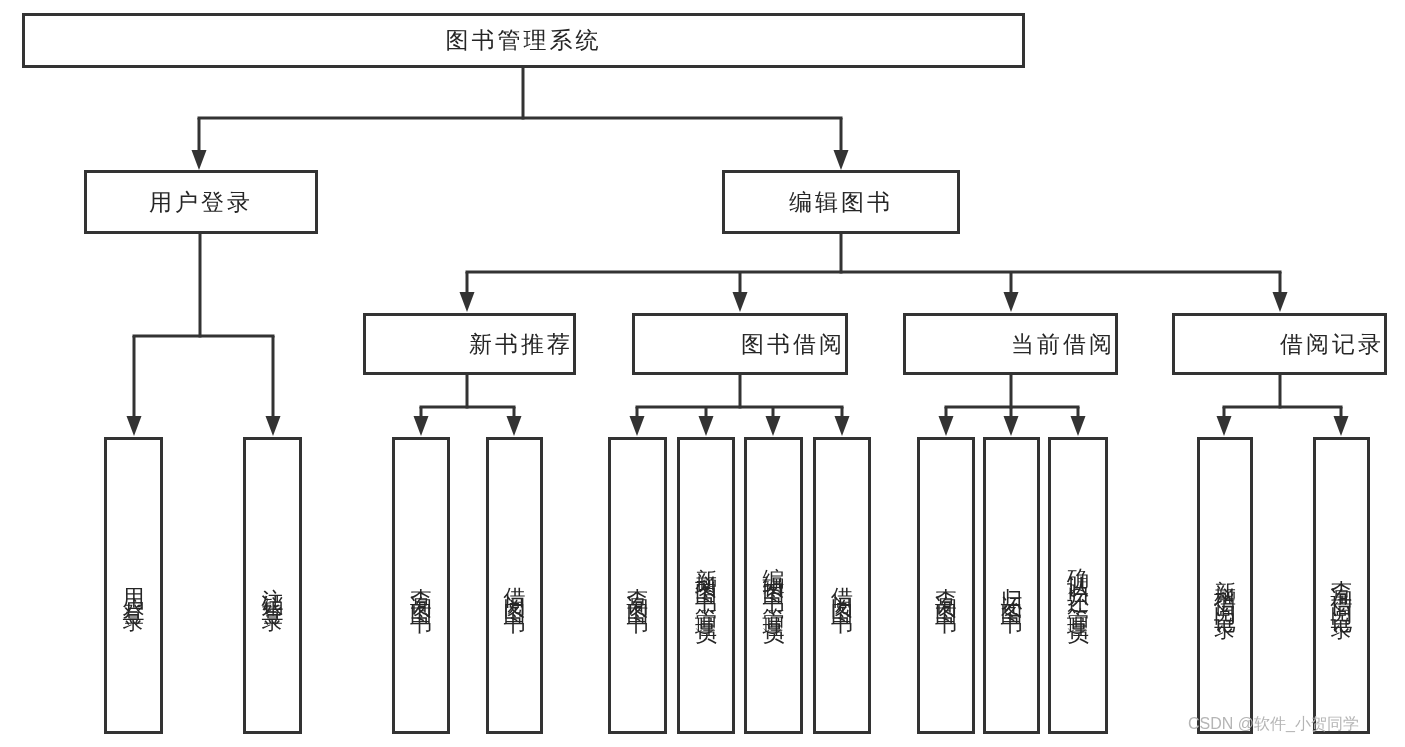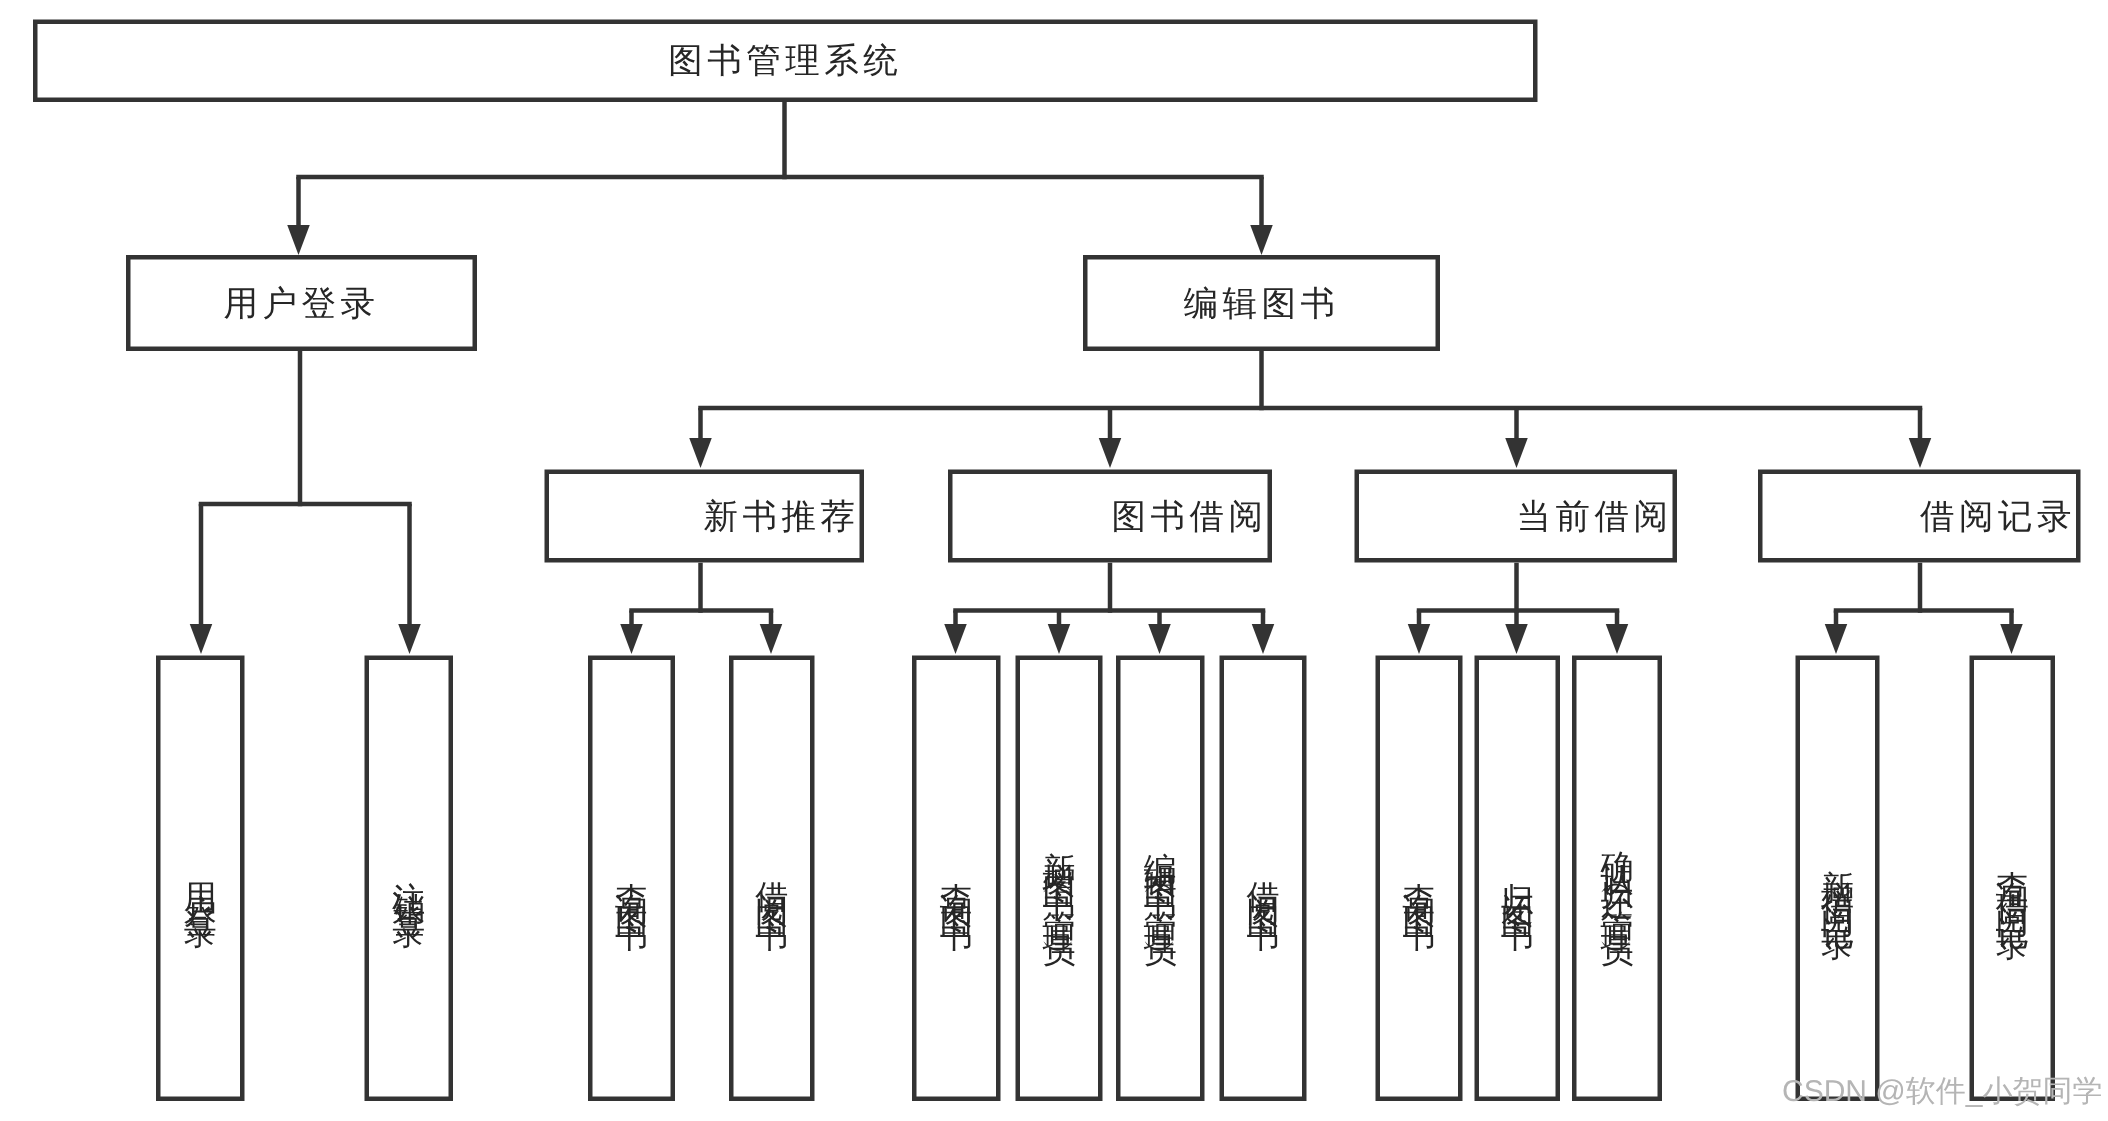--- a/index.html
+++ b/index.html
@@ -67,21 +67,21 @@
   .lf-9  { left: 917px;  width: 58px; }
   .lf-10 { left: 983px;  width: 57px; }
   .lf-11 { left: 1048px; width: 60px; }
   .lf-12 { left: 1197px; width: 56px; }
   .lf-13 { left: 1313px; width: 57px; }
   .watermark {
     position: absolute;
     left: 1188px;
     top: 714px;
     z-index: 3;
-    font-size: 20px;
+    font-size: 16px;
     color: #b5b5b5;
     white-space: nowrap;
   }
 </style>
 </head>
 <body>
 
 <div class="canvas">
 
   <svg class="connectors" viewBox="0 0 1405 747" xmlns="http://www.w3.org/2000/svg">

